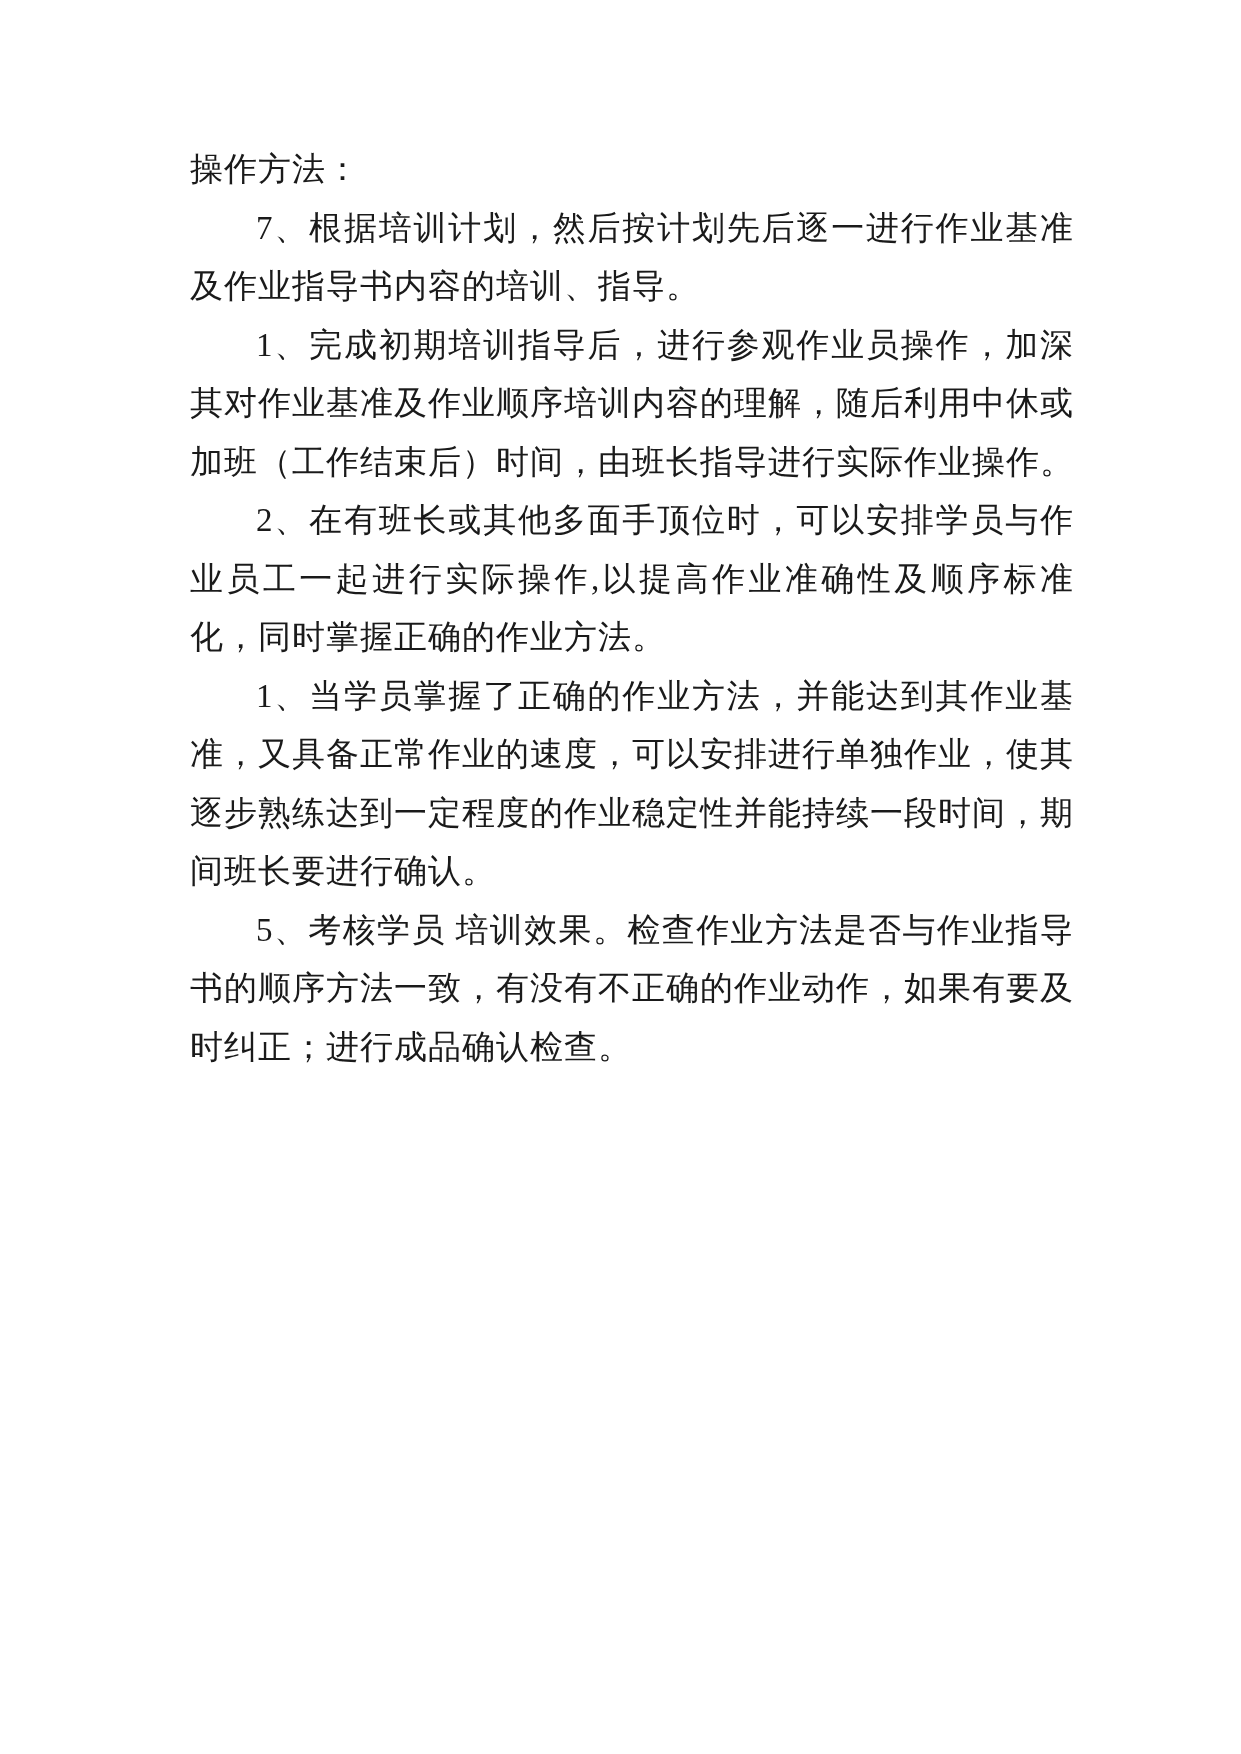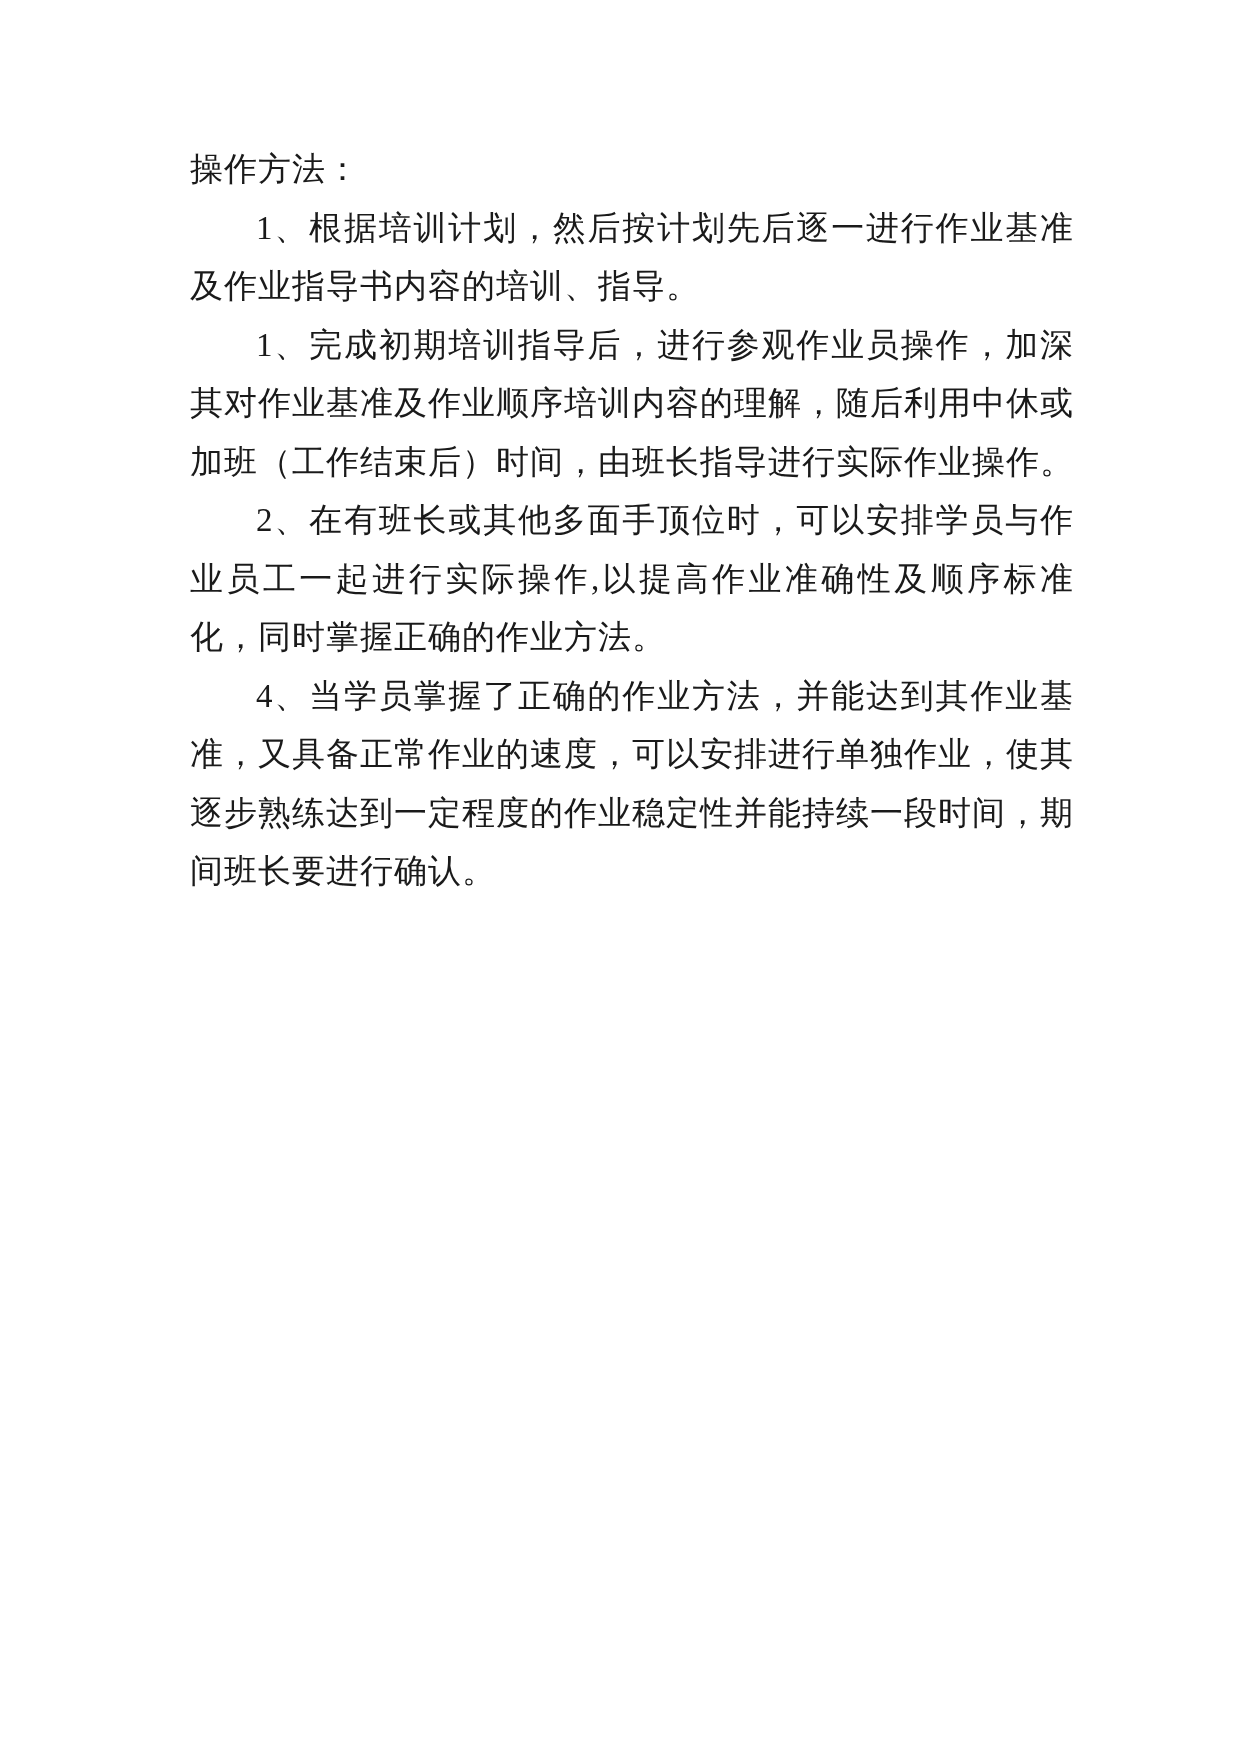--- a/index.html
+++ b/index.html
@@ -35,18 +35,19 @@
   .para.indented {
     text-indent: 2em;
   }
 </style>
 </head>
 <body>
 
 <div class="page">
   <div class="doc-body">
     <p class="para">操作方法：</p>
-    <p class="para indented">1、根据培训计划，然后按计划先后逐一进行作业基准及作业指导书内容的培训、指导。</p>
+    <p class="para indented">7、根据培训计划，然后按计划先后逐一进行作业基准及作业指导书内容的培训、指导。</p>
     <p class="para indented">1、完成初期培训指导后，进行参观作业员操作，加深其对作业基准及作业顺序培训内容的理解，随后利用中休或加班（工作结束后）时间，由班长指导进行实际作业操作。</p>
     <p class="para indented">2、在有班长或其他多面手顶位时，可以安排学员与作业员工一起进行实际操作,以提高作业准确性及顺序标准化，同时掌握正确的作业方法。</p>
-    <p class="para indented">4、当学员掌握了正确的作业方法，并能达到其作业基准，又具备正常作业的速度，可以安排进行单独作业，使其逐步熟练达到一定程度的作业稳定性并能持续一段时间，期间班长要进行确认。</p>
+    <p class="para indented">1、当学员掌握了正确的作业方法，并能达到其作业基准，又具备正常作业的速度，可以安排进行单独作业，使其逐步熟练达到一定程度的作业稳定性并能持续一段时间，期间班长要进行确认。</p>
+    <p class="para indented">5、考核学员 培训效果。检查作业方法是否与作业指导书的顺序方法一致，有没有不正确的作业动作，如果有要及时纠正；进行成品确认检查。</p>
   </div>
 </div>
 
 </body></html>

